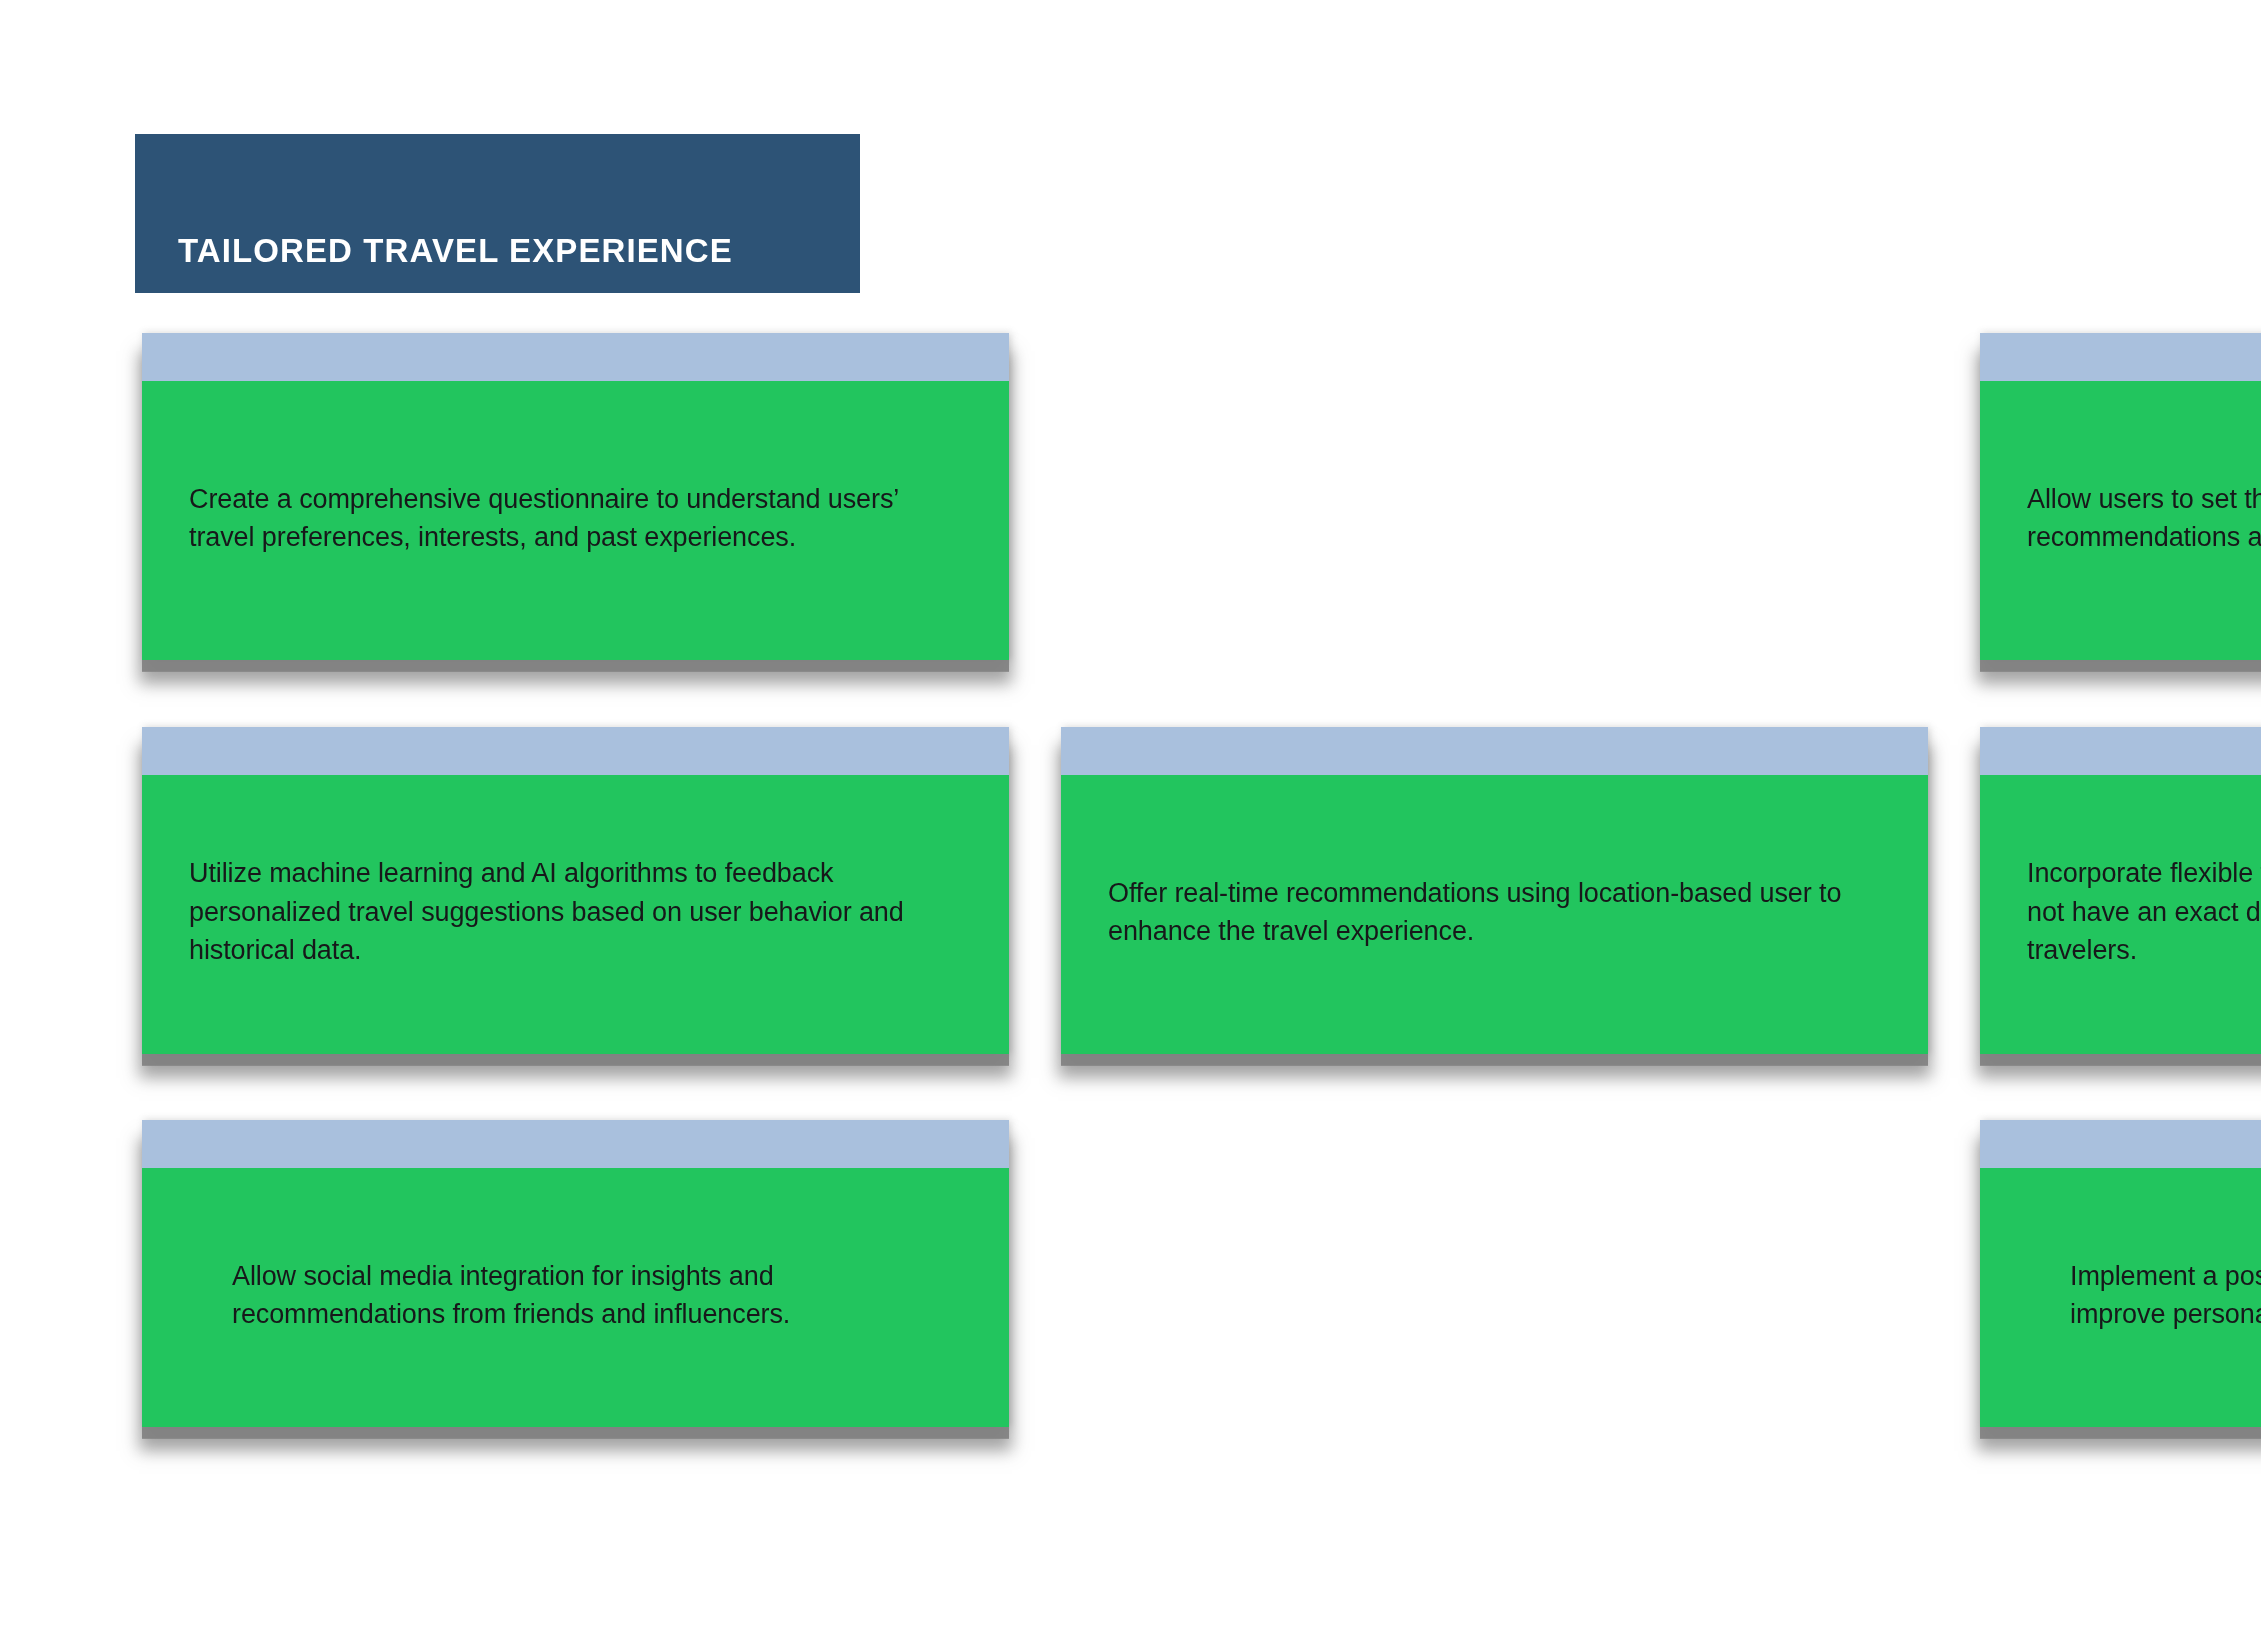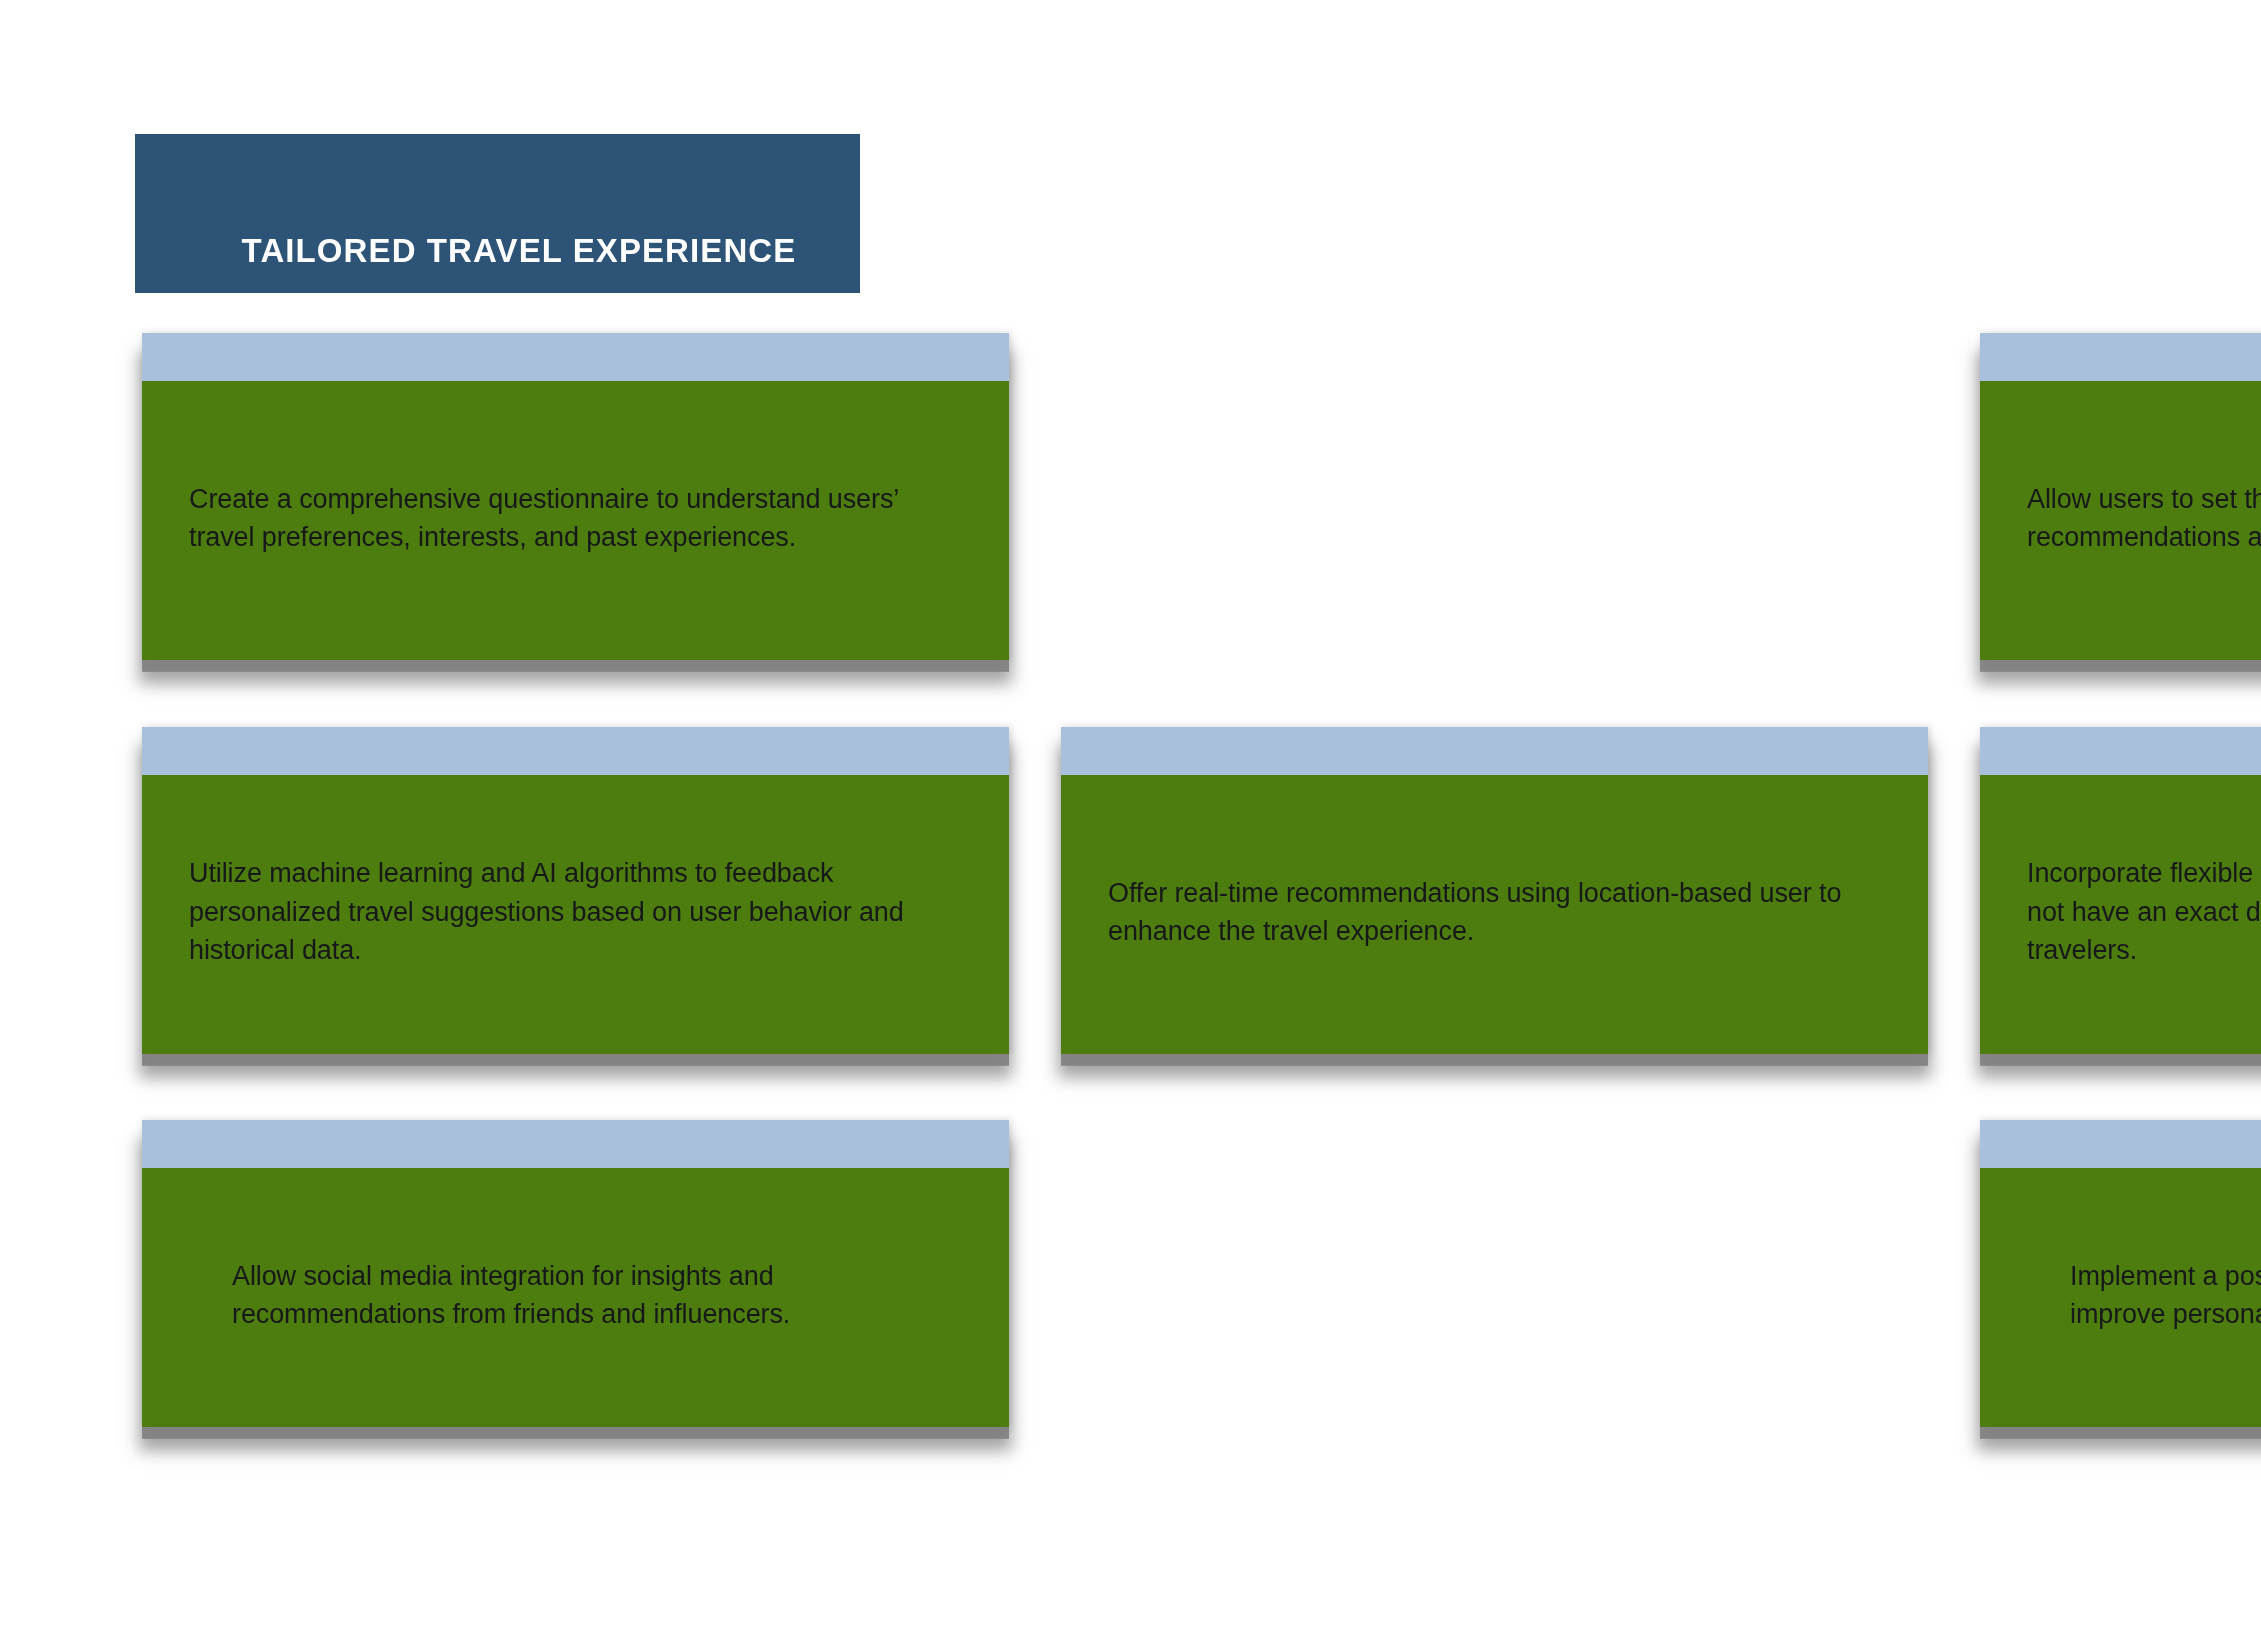--- a/index.html
+++ b/index.html
@@ -22,21 +22,20 @@
     position: absolute;
     left: 135px;
     top: 134px;
     width: 725px;
     height: 159px;
     background: #2d5376;
     box-sizing: border-box;
     display: flex;
     align-items: flex-end;
     padding: 1px 0 26px 43px;
-    justify-content: center;
   }
   #title-banner .title-text {
     color: #ffffff;
     font-size: 33px;
     font-weight: bold;
     letter-spacing: 1.1px;
     line-height: 1;
     text-transform: uppercase;
     white-space: nowrap;
     font-stretch: condensed;
@@ -48,21 +47,21 @@
     left: 142px;
     top: 333px;
     width: 2706px;
     height: 1094px;
   }
 
   .card {
     position: absolute;
     width: 867px;
     box-sizing: border-box;
-    background: #4d7c0f;
+    background: #22c55e;
     
     box-shadow:
       0 11.8px 0 0 rgba(128,128,128,0.90),
       0 21px 15.4px 2.7px rgba(90,90,90,0.55),
       1.8px 0 7.2px 0 rgba(120,120,120,0.30);
   }
   .card-topbar {
     height: 48px;
     background: #a9c0dd;
     width: 100%;

